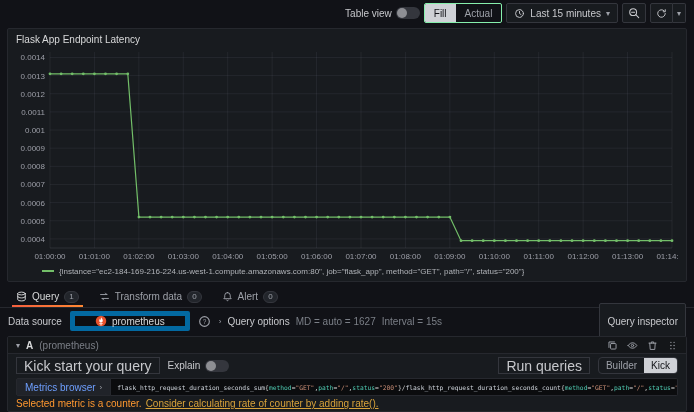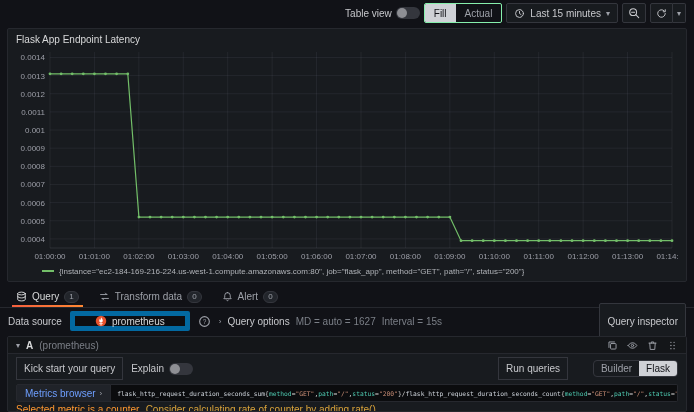--- a/index.html
+++ b/index.html
@@ -54,23 +54,23 @@
 
   
   .qcard { margin:2px 7px 0; background:#181b1f; border:1px solid #26282e; border-radius:2px; flex:1; min-height:0; overflow:hidden; }
   .qhead { display:flex; align-items:center; gap:6px; padding:0 8px; background:#141619; border-bottom:1px solid #26282e; height:17px; }
   .qhead .chev { font-size:8px; color:#9da0a8; cursor:pointer; }
   .ref-id { color:#d8d9da; font-weight:bold; }
   .ref-src { color:#7b7f87; }
   .qhead-icons { margin-left:auto; display:flex; gap:9px; color:#9da0a8; align-items:center; }
   .qhead-icons svg { width:11px; height:11px; cursor:pointer; }
   .qtoolbar { display:flex; align-items:center; gap:8px; padding:3px 8px 2px; }
-  .sm-btn { display:inline-flex; align-items:center; height:23px; padding:0 7px; background:transparent; border:1px solid #34363d; border-radius:0; color:#c7c8cc; font-size:10px; cursor:pointer; font-family:inherit; white-space:nowrap; }
+  .sm-btn { display:inline-flex; align-items:center; height:17px; padding:0 7px; background:transparent; border:1px solid #34363d; border-radius:0; color:#c7c8cc; font-size:14px; cursor:pointer; font-family:inherit; white-space:nowrap; }
   .explain { display:flex; gap:5px; align-items:center; color:#c7c8cc; }
-  .right-cluster { margin-left:auto; display:flex; gap:25px; align-items:center; }
+  .right-cluster { margin-left:auto; display:flex; gap:8px; align-items:center; }
   .bc-group { display:flex; border:1px solid #34363d; border-radius:4px; height:17px; overflow:hidden; }
   .bc { font-size:10px; padding:0 7px; color:#9da0a8; display:flex; align-items:center; background:transparent; border:none; cursor:pointer; font-family:inherit; }
   .bc.active { background:#cfd1d6; color:#111217; }
   .qeditor { display:flex; align-items:stretch; padding:2px 8px 1px; }
   .metrics-browser { display:flex; align-items:center; gap:4px; font-size:10px; color:#6e9fff; background:#202329; border:1px solid #26282e; padding:0 8px; height:18px; border-radius:2px 0 0 2px; cursor:pointer; white-space:nowrap; }
   .code-box { flex:1; background:#0b0c0e; border:1px solid #26282e; border-left:none; height:18px; display:flex; align-items:center; padding:0 6px; font-family:"DejaVu Sans Mono", monospace; font-size:6.3px; white-space:nowrap; overflow:hidden; border-radius:0 2px 2px 0; cursor:text; }
   .tok-metric { color:#cdd3da; }
   .tok-label  { color:#4ec9b0; }
   .tok-str    { color:#ce9178; }
   .tok-punct, .tok-op { color:#d4d4d4; }
@@ -331,21 +331,21 @@
       <span class="explain">
         <span>Explain</span>
         <span class="toggle">
             <span class="knob"></span>
           </span>
       </span>
       <span class="right-cluster">
         <button class="sm-btn">Run queries</button>
         <span class="bc-group">
           <button class="bc">Builder</button>
-          <button class="bc active">Flask</button>
+          <button class="bc active">Kick</button>
         </span>
       </span>
     </div>
 
     <div class="qeditor">
       <span class="metrics-browser">
         <span>Metrics browser</span>
         <span class="caret">›</span>
       </span>
       <span class="code-box" id="promql-code">

